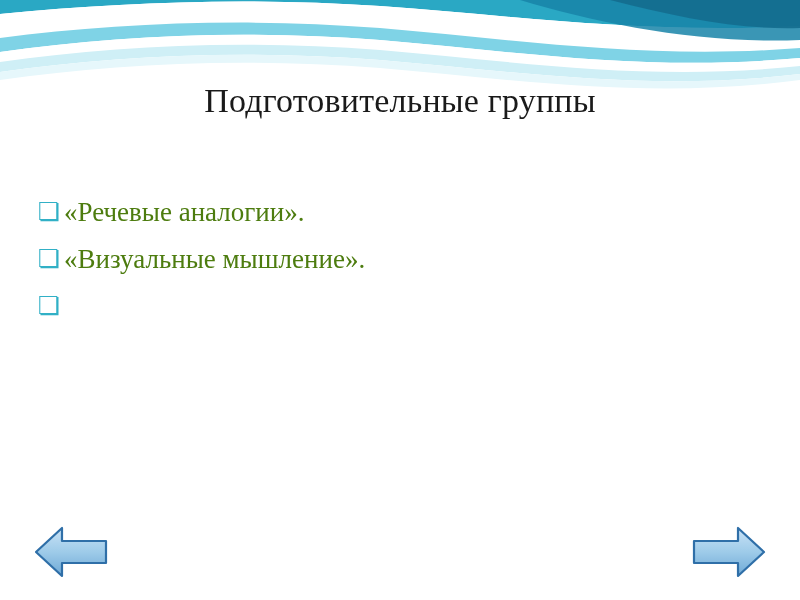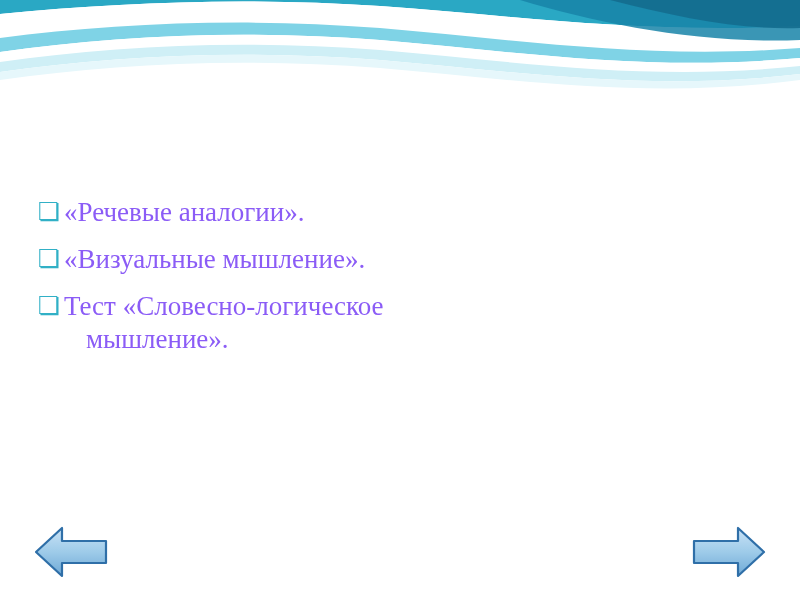--- a/index.html
+++ b/index.html
@@ -55,21 +55,21 @@
     flex: 0 0 26px;
     font-size: 25px;
     line-height: 1.25;
     color: #31b0c6;
     font-family: "DejaVu Sans", sans-serif;
     text-align: left;
   }
   .bullet-text {
     font-size: 27px;
     line-height: 1.25;
-    color: #8b5cf6;
+    color: #4d7c0f;
     font-family: "Liberation Serif", serif;
   }
   .bullet-text .cont {
     display: block;
     padding-left: 22px;
   }
   .nav-prev {
     position: absolute;
     left: 32px;
     top: 524px;
@@ -93,39 +93,36 @@
     <path d="M0,0 L800,0 L800,26 C640,34 520,16 380,6 C250,-3 120,2 0,14 Z" fill="#2aa8c4"></path>
     <path d="M0,14 C120,2 250,-3 380,6 C520,16 640,34 800,26 L800,48 C650,60 520,40 380,28 C240,17 110,24 0,38 Z" fill="#ffffff"></path>
     <path d="M0,38 C110,24 240,17 380,28 C520,40 650,60 800,48 L800,58 C650,72 520,52 380,40 C240,29 110,36 0,52 Z" fill="#7fd3e6"></path>
     <path d="M0,52 C110,36 240,29 380,40 C520,52 650,72 800,58 L800,66 C650,82 520,62 380,50 C240,39 110,46 0,62 Z" fill="#ffffff"></path>
     <path d="M0,62 C110,46 240,39 380,50 C520,62 650,82 800,66 L800,74 C650,92 520,72 380,60 C240,49 110,56 0,72 Z" fill="#cfeff6"></path>
     <path d="M520,0 C600,24 700,44 800,40 L800,0 Z" fill="#1884a8" opacity="0.85"></path>
     <path d="M610,0 C680,18 740,30 800,28 L800,0 Z" fill="#146d8e" opacity="0.9"></path>
     <path d="M0,72 C110,56 240,49 380,60 C520,72 650,92 800,74 L800,80 C650,100 520,80 380,68 C240,57 110,64 0,80 Z" fill="#e6f7fb"></path>
   </svg>
 
+  <div class="title">Подготовительные группы</div>
 
   <div class="bullets">
 
     <div class="bullet-row">
       <span class="bullet-marker">❏</span>
       <span class="bullet-text">«Речевые аналогии».</span>
     </div>
 
     <div class="bullet-row">
       <span class="bullet-marker">❏</span>
       <span class="bullet-text">«Визуальные мышление».</span>
     </div>
 
     <div class="bullet-row">
       <span class="bullet-marker">❏</span>
-      <span class="bullet-text">
-        <span>Тест «Словесно-логическое</span>
-        <span class="cont">мышление».</span>
-      </span>
     </div>
 
   </div>
 
   <svg class="nav-prev" viewBox="0 0 78 56">
     <defs>
       <linearGradient id="gprev" x1="0" y1="0" x2="0" y2="1">
         <stop offset="0%" stop-color="#c9e2f6"></stop>
         <stop offset="50%" stop-color="#9ecbe9"></stop>
         <stop offset="100%" stop-color="#6ea9d6"></stop>

